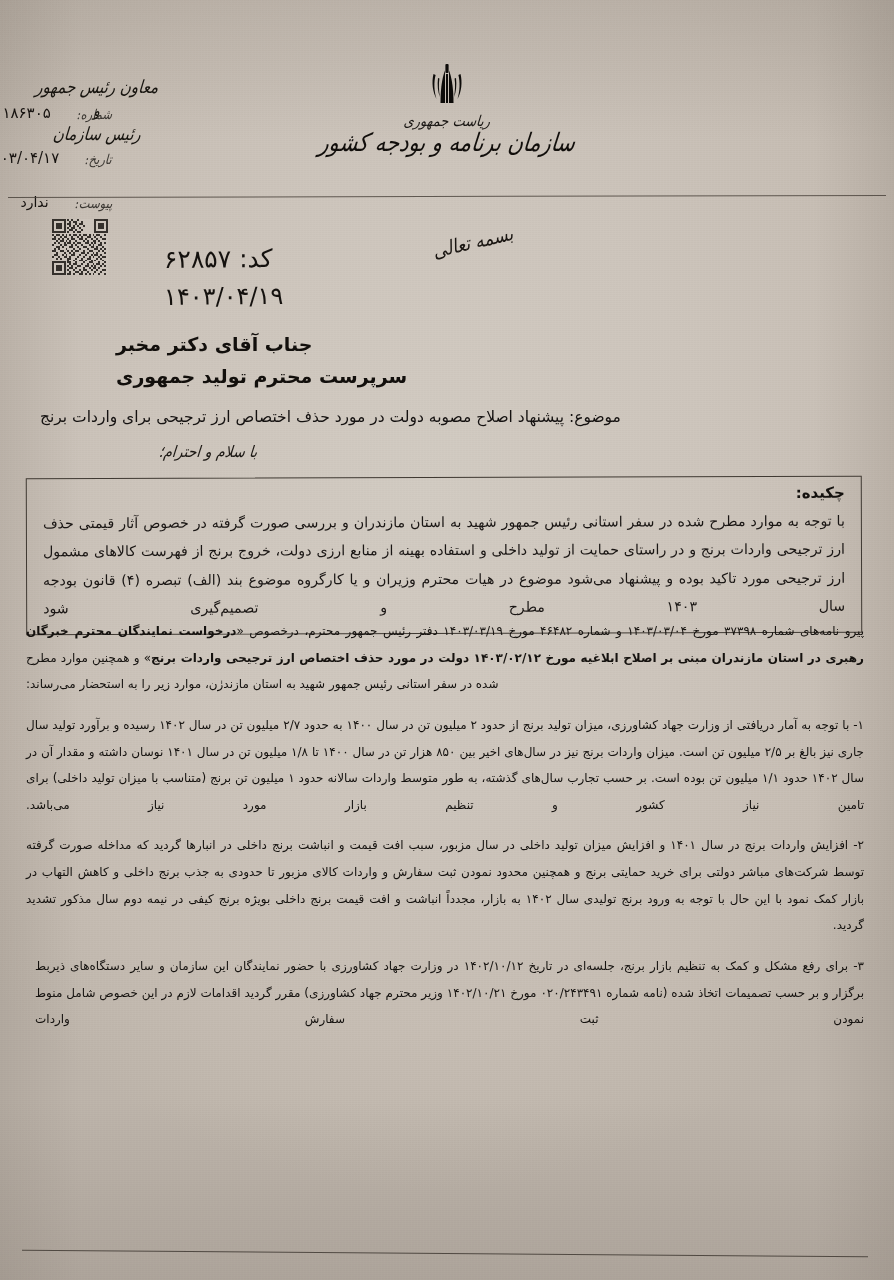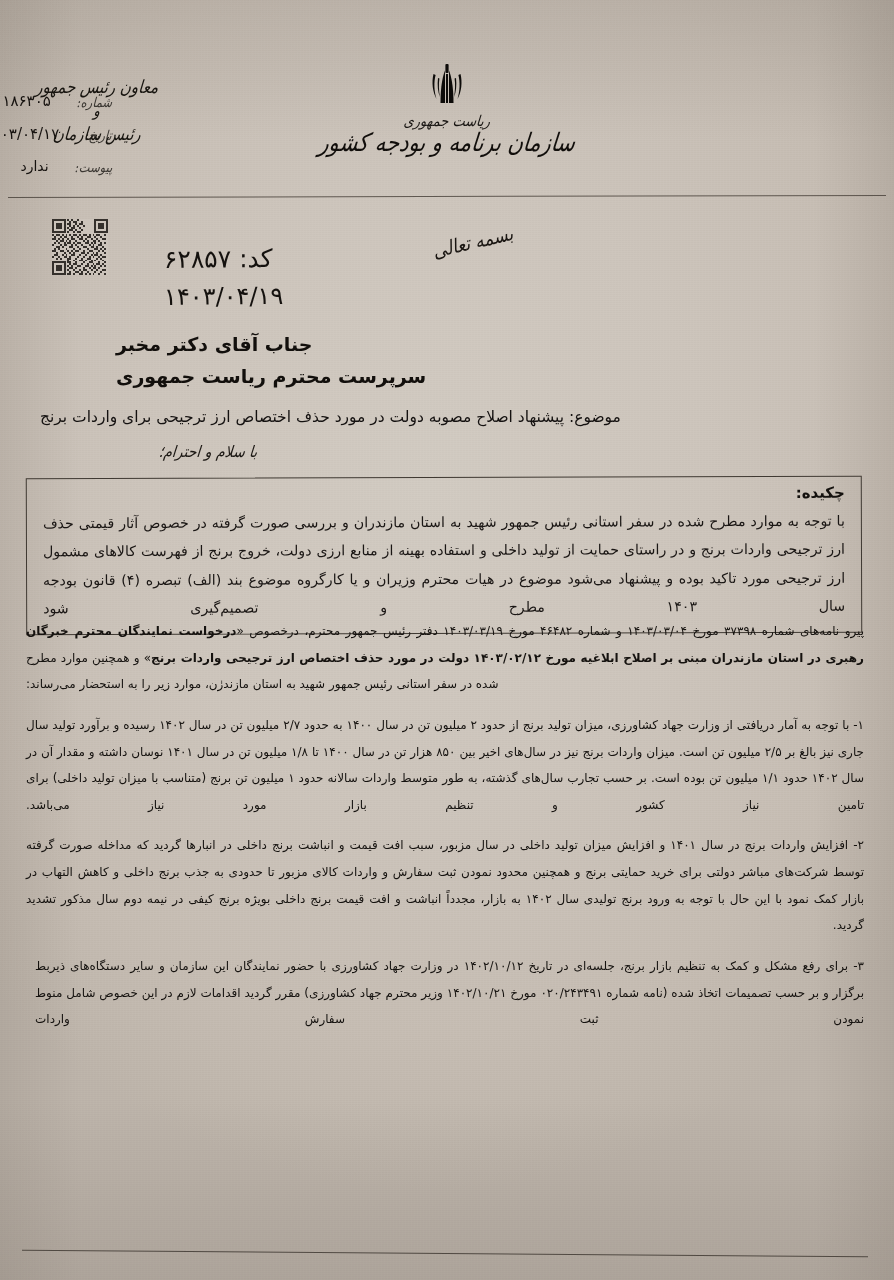--- a/index.html
+++ b/index.html
@@ -66,20 +66,21 @@
     text-align: right;
     transform: scaleY(1.18) skewX(-4deg);
     opacity: .85;
   }
   .meta-value {
     font-family: "DejaVu Sans", sans-serif;
     font-size: 15px;
     letter-spacing: .6px;
     color: #16120f;
     white-space: nowrap;
+    margin-top: 12px;
   }
   .meta-value.small { font-size: 14px; text-align: right; }
 
   .hdr-logo {
     top: 62px;
     left: 0; right: 0;
     margin: 0 auto;
     width: 300px;
     text-align: center;
   }
@@ -514,21 +515,21 @@
 
   <div class="layer code-block">
     <div class="code-line">کد: ۶۲۸۵۷</div>
     <div class="code-date">۱۴۰۳/۰۴/۱۹</div>
   </div>
 
   <div class="layer basmala">بسمه تعالی</div>
 
   <div class="layer addressee">
     <div class="addr-line">جناب آقای دکتر مخبر</div>
-    <div class="addr-line">سرپرست محترم ریاست جمهوری</div>
+    <div class="addr-line">سرپرست محترم تولید جمهوری</div>
   </div>
 
   <div class="layer subject">موضوع: پیشنهاد اصلاح مصوبه دولت در مورد حذف اختصاص ارز ترجیحی برای واردات برنج</div>
 
   <div class="layer greeting">با سلام و احترام؛</div>
 
   <div class="layer abstract">
     <div class="abs-label">چکیده:</div>
     <div class="abs-body">با توجه به موارد مطرح شده در سفر استانی رئیس جمهور شهید به استان مازندران و بررسی صورت گرفته در خصوص آثار قیمتی حذف ارز ترجیحی واردات برنج و در راستای حمایت از تولید داخلی و استفاده بهینه از منابع ارزی دولت، خروج برنج از فهرست کالاهای مشمول ارز ترجیحی مورد تاکید بوده و پیشنهاد می‌شود موضوع در هیات محترم وزیران و یا کارگروه موضوع بند (الف) تبصره (۴) قانون بودجه سال ۱۴۰۳ مطرح و تصمیم‌گیری شود</div>
   </div>

